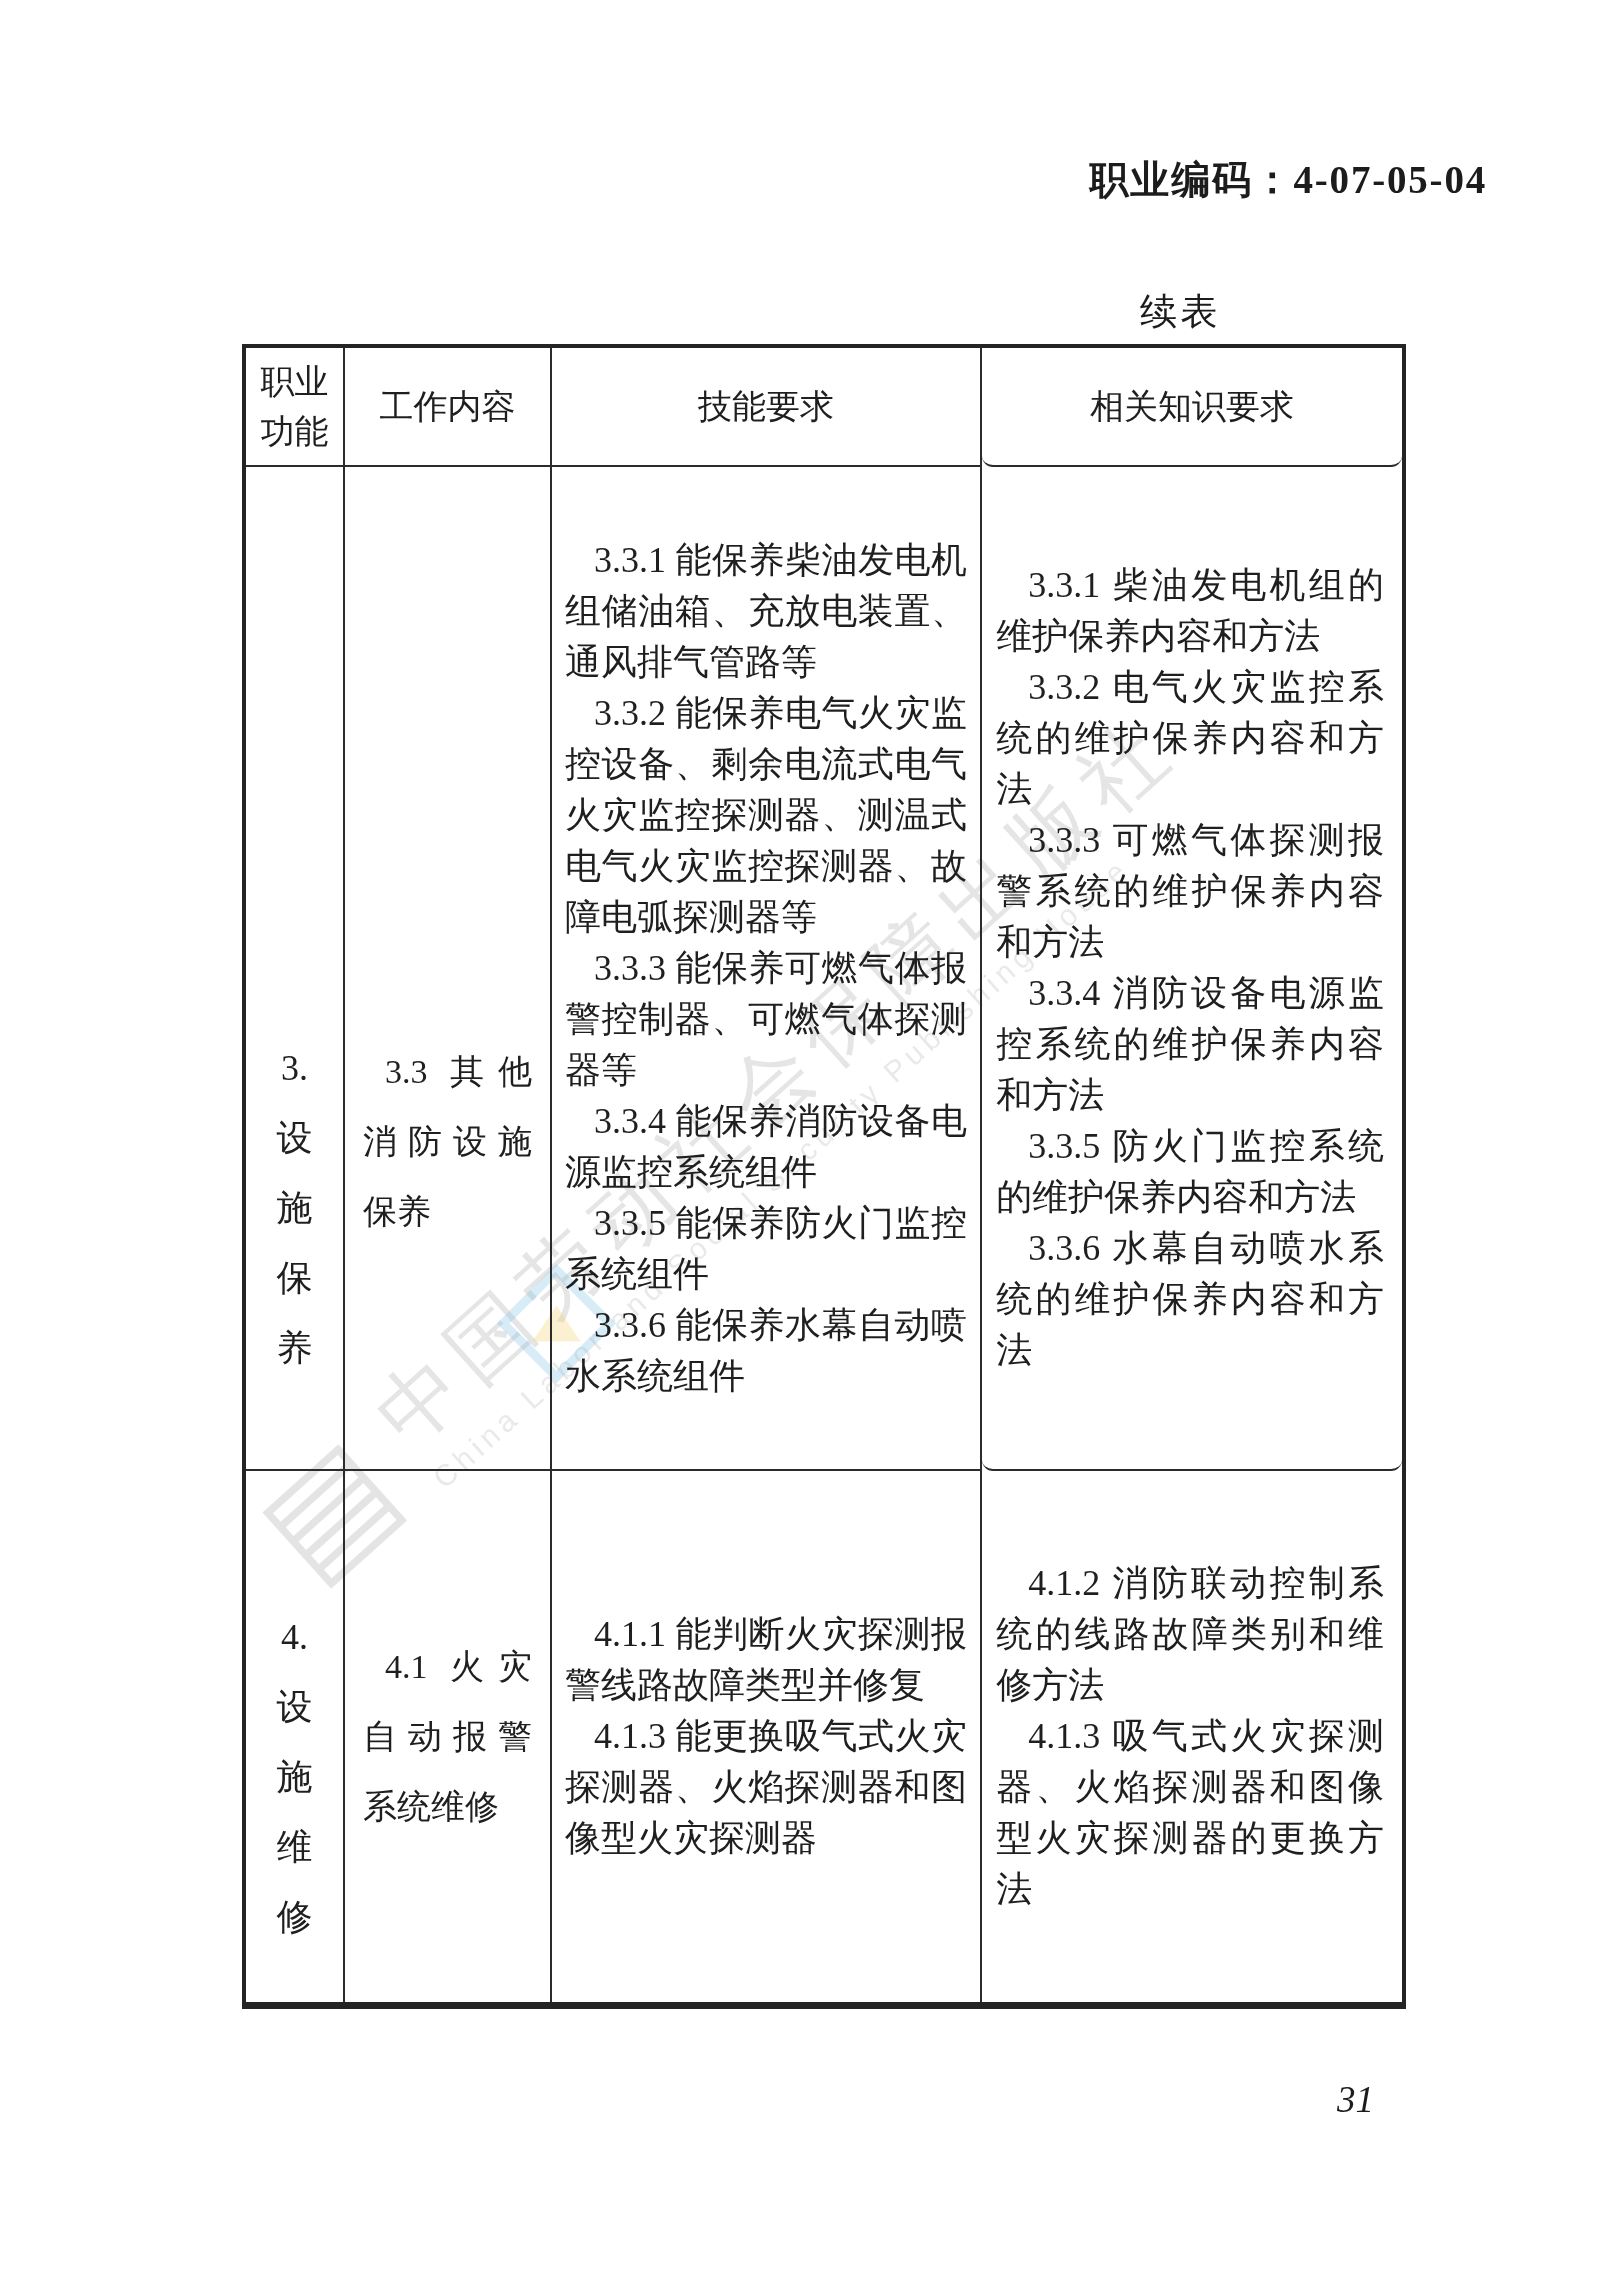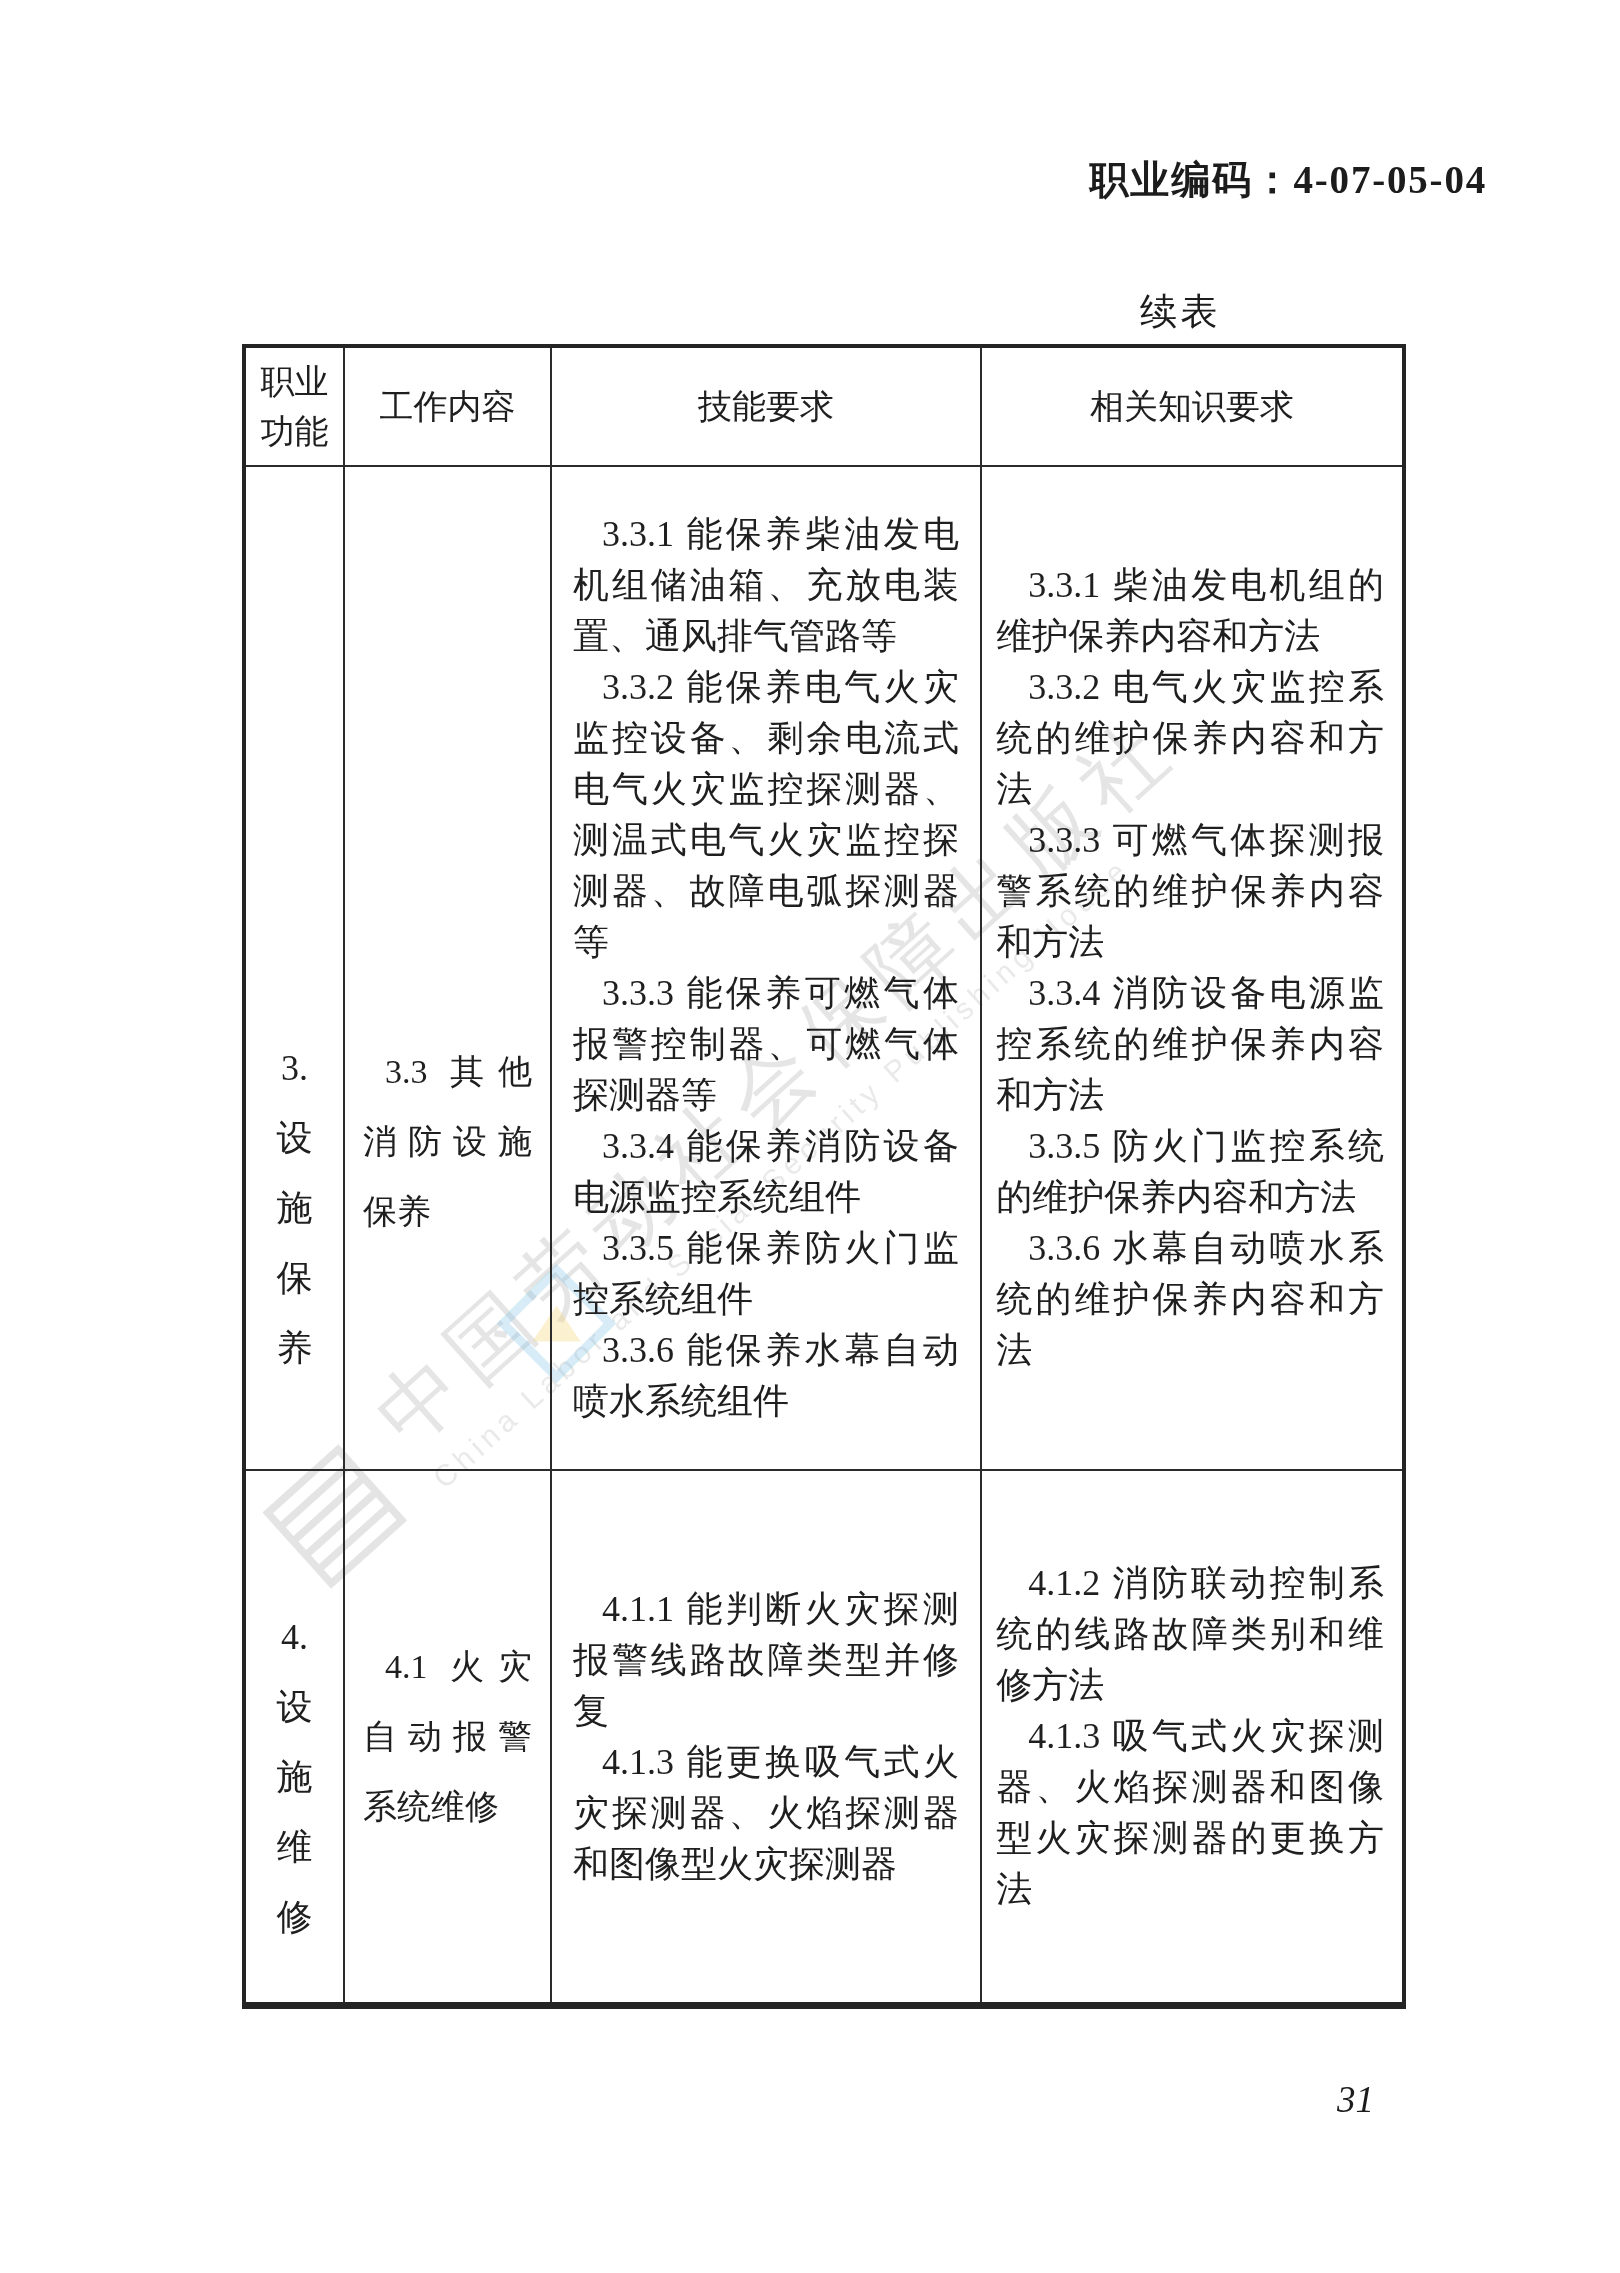--- a/index.html
+++ b/index.html
@@ -49,40 +49,40 @@
     grid-template-columns:99px 207px 430px 1fr;
     grid-template-rows:119px 1004px 1fr;
     background:transparent;
   }
   .cell{
     box-sizing:border-box;
     border-right:2.7px solid #2b2b2b;border-bottom:2.7px solid #2b2b2b;
     display:flex;flex-direction:column;
     font-size:36px;line-height:51px;
   }
-  .cell.last-col{border-right:none;}
+  .cell.last-col{border-right:none;border-radius:11px;}
   .cell.last-row{border-bottom:none;}
 
   .hcell{align-items:center;justify-content:center;text-align:center;font-size:34px;line-height:50px;}
   .hcell .two-line{width:75px;word-break:break-all;}
 
   
   .func-cell{align-items:center;font-size:36px;line-height:70px;text-align:center;}
   .func-cell .vert{width:39px;word-break:break-all;}
   .func-r1{justify-content:flex-start;padding-top:566px;}
   .func-r2{justify-content:center;transform:translateY(0);padding-top:80px;}
 
   
   .work-cell{padding:16px 18px;font-size:34px;line-height:70px;}
   .work-cell p{margin:0;text-align:justify;text-indent:22px;word-break:break-all;}
   .work-r1{justify-content:flex-start;padding-top:570px;}
   .work-r2{justify-content:center;align-items:flex-end;}
 
   
-  .para-cell{padding:0 21px;justify-content:center;}
+  .para-cell{padding:0 13px;justify-content:center;}
   .para-cell p{margin:0;text-align:justify;text-indent:29px;word-break:break-all;}
   .know-cell{padding:0 18px 0 14.3px;}
   .know-cell p{text-indent:32px;}
 </style>
 </head>
 <body>
 
 <div class="page">
 
   <div class="watermark">

